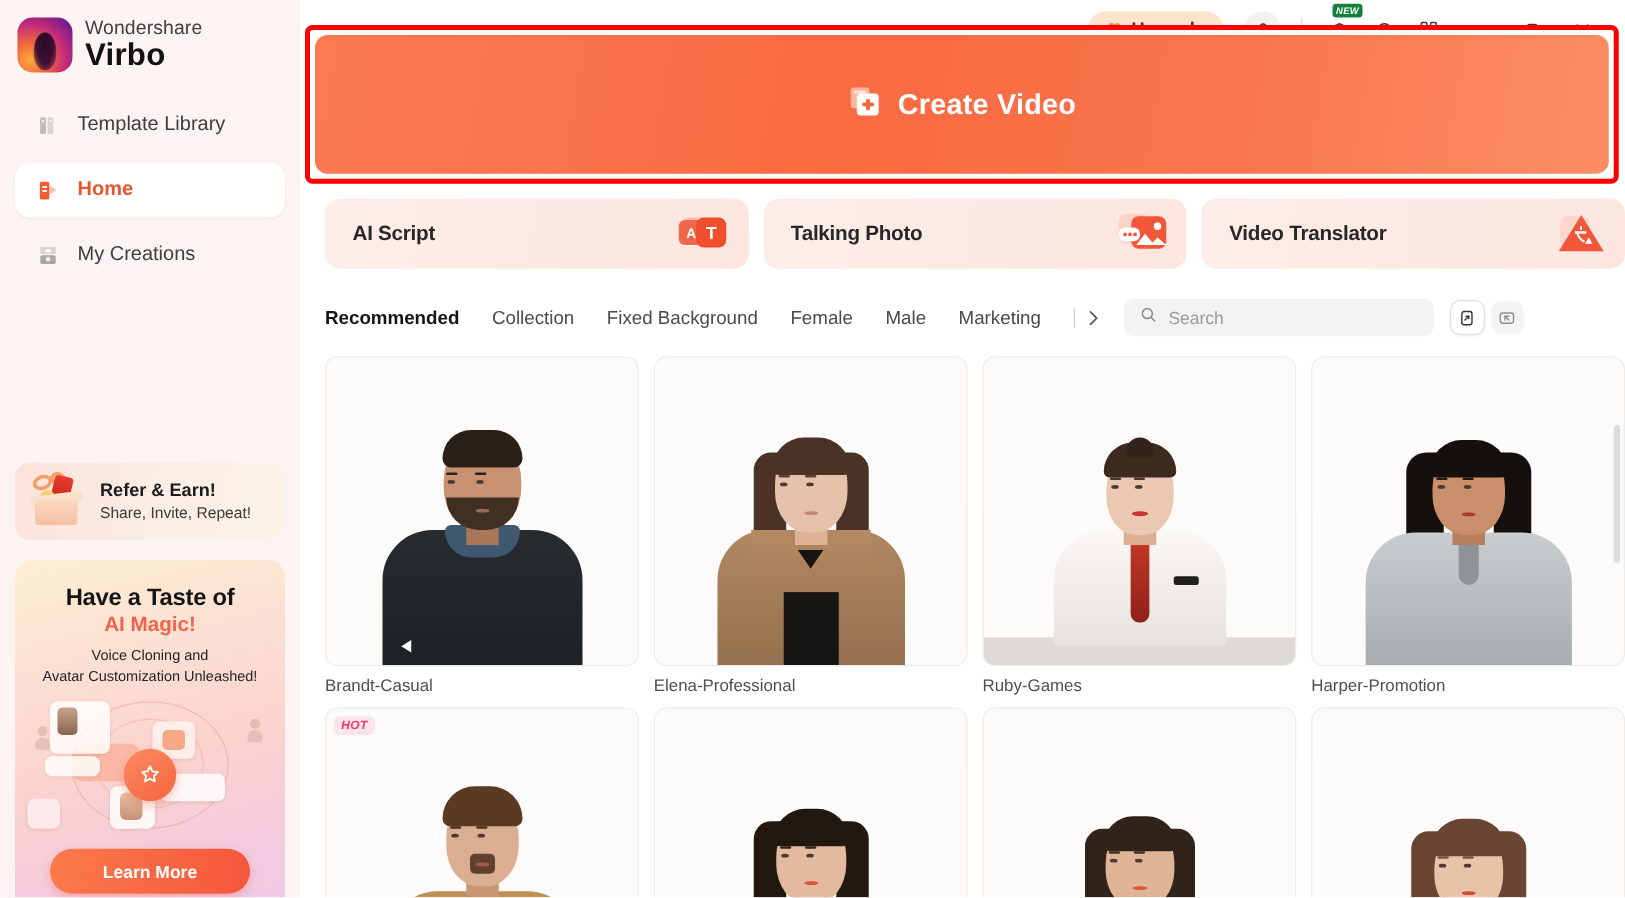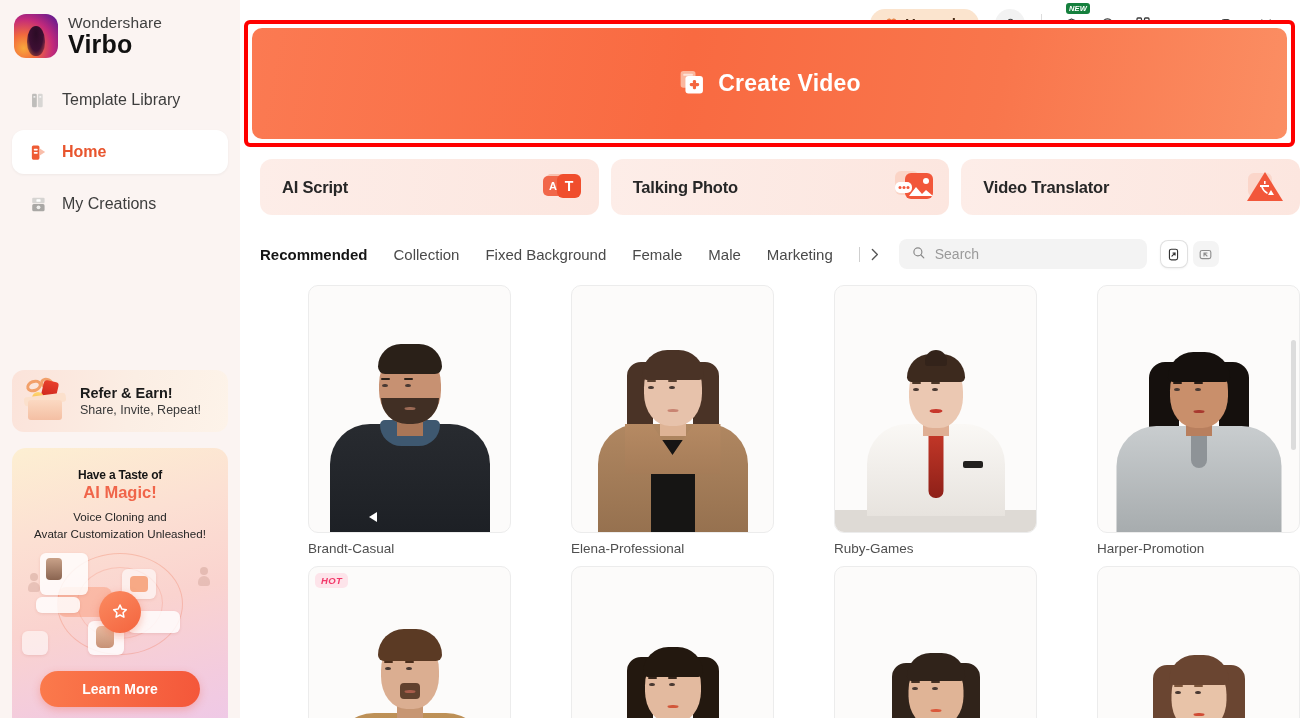--- a/index.html
+++ b/index.html
@@ -60,21 +60,21 @@
   .gift .rib2 { position:absolute; left:20px; top:0px; width:14px; height:11px; border:3px solid #F2A06A; border-radius:50%; transform: rotate(25deg); }
   .refer-txt-1 { font-size: 14.5px; font-weight: 700; color:#1b1b1b; }
   .refer-txt-2 { font-size: 12.5px; color:#3a3a3a; margin-top:2px; }
 
   .promo-magic {
     position: absolute; left: 12px; top: 448px; width: 216px; height: 270px;
     border-radius: 14px 14px 0 0; overflow: hidden;
     background: linear-gradient(165deg,#FDEFD2 0%,#FCE0D3 30%,#FAD3CF 58%,#F3CBDE 85%,#EFC9E6 100%);
     text-align: center; cursor: pointer;
   }
-  .magic-t1 { margin-top: 20px; font-size: 12px; font-weight: 700; color:#151515; letter-spacing:-.2px;}
+  .magic-t1 { margin-top: 20px; font-size: 19px; font-weight: 700; color:#151515; letter-spacing:-.2px;}
   .magic-t2 { font-size: 16.5px; font-weight: 700; color:#F0654A; margin-top:1px; }
   .magic-t3 { font-size: 11.6px; color:#252525; margin-top:7px; line-height:1.45; }
   .magic-art { position: relative; height: 118px; margin-top: 4px; }
   .ring { position:absolute; left:50%; top:6px; transform:translateX(-50%); width:126px; height:102px; border:1px solid rgba(240,120,90,.32); border-radius:50%; }
   .ring2 { position:absolute; left:50%; top:20px; transform:translateX(-50%); width:86px; height:72px; border:1px solid rgba(240,120,90,.22); border-radius:50%; }
   .hub { position:absolute; left:50%; top:44px; transform:translateX(-50%); width:42px; height:42px; border-radius:50%; background:linear-gradient(145deg,#FB8B61,#F4643E); display:flex;align-items:center;justify-content:center;box-shadow:0 3px 8px rgba(235,95,60,.35); }
   .hub svg { width:20px; height:20px; }
   .blk { position:absolute; left:46px; top:40px; width:54px; height:30px; border-radius:8px; background:rgba(250,150,115,.45); }
   .chip { position:absolute; background:rgba(255,255,255,.82); border-radius:6px; box-shadow:0 1px 3px rgba(180,90,70,.16); }
   .c1 { left:28px; top:6px; width:48px; height:42px; }
@@ -153,21 +153,21 @@
   .search-input { border:none; outline:none; background:transparent; font-size:14px; color:#333; width:100%; font-family:"Liberation Sans", sans-serif; }
   .search-input::placeholder { color:#9a9a9a; }
   .ratio-btns { margin-left:14px; display:flex; gap:6px; }
   .ratio-btn { width:26px; height:26px; border-radius:7px; display:flex; align-items:center; justify-content:center; cursor:pointer; }
   .ratio-btn.on { background:#fff; box-shadow:0 0 0 1px #e0e0e0, 0 1px 3px rgba(0,0,0,.12); }
   .ratio-btn.off { background:#F4F4F4; }
 
   
   .grid { position:absolute; left:20px; top:285px; width:1040px; height:433px; overflow:hidden; }
   .grid-row { display:flex; gap:12px; margin-bottom:10px; }
-  .av-card { flex:1 1 0;margin-left:48px; }
+  .av-card { flex:1 1 0; }
   .av-thumb {
     height: 248px; border-radius:10px; border:1px solid #ECECEC; background:#FCFBFA;
     position:relative; overflow:hidden;
   }
   .av-name { font-size:13.5px; color:#4f4f4f; margin-top:8px; }
   .hot-badge {
     position:absolute; left:6px; top:6px; z-index:3;
     background:#FDE4EA; color:#F2396A; font-size:9.5px; font-weight:700; font-style:italic;
     padding:2px 6px; border-radius:5px; letter-spacing:.4px;
   }

